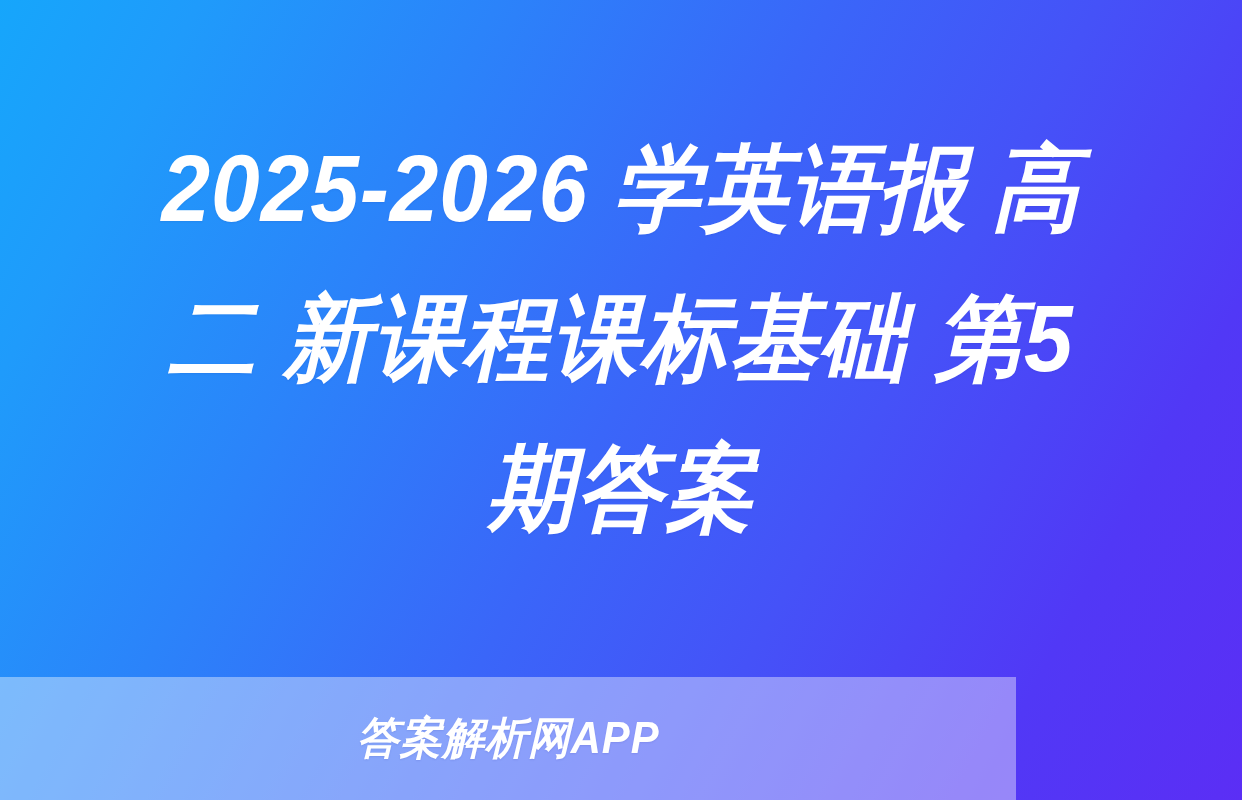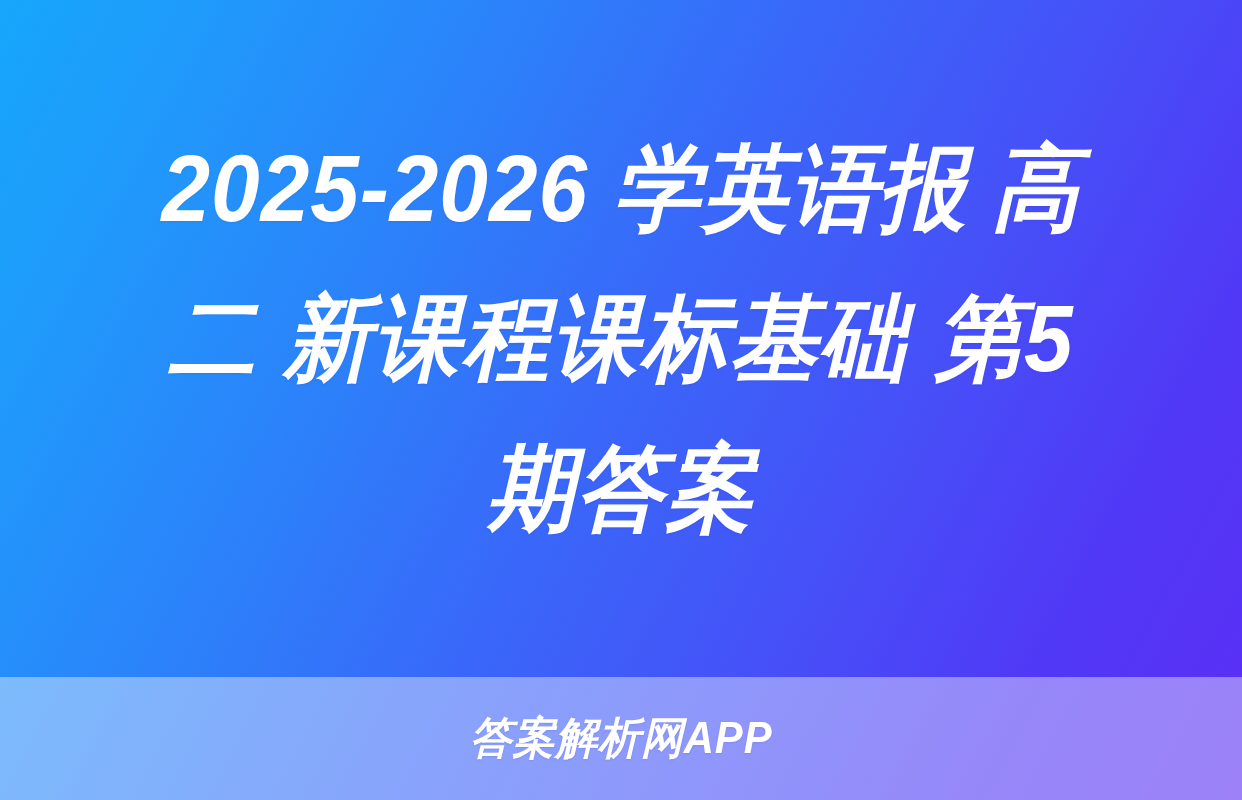--- a/index.html
+++ b/index.html
@@ -53,21 +53,21 @@
   }
   .title-line.ascii-lead {
     letter-spacing: 1px;
   }
 
   
   #footer-band {
     position: absolute;
     left: 0;
     top: 677px;
-    width: 1242px;
+    width: 1016px;
     height: 123px;
     background: rgba(255, 255, 255, 0.40);
     display: flex;
     align-items: center;
     justify-content: center;
   }
   #footer-text {
     color: #ffffff;
     font-size: 44px;
     font-weight: 700;

